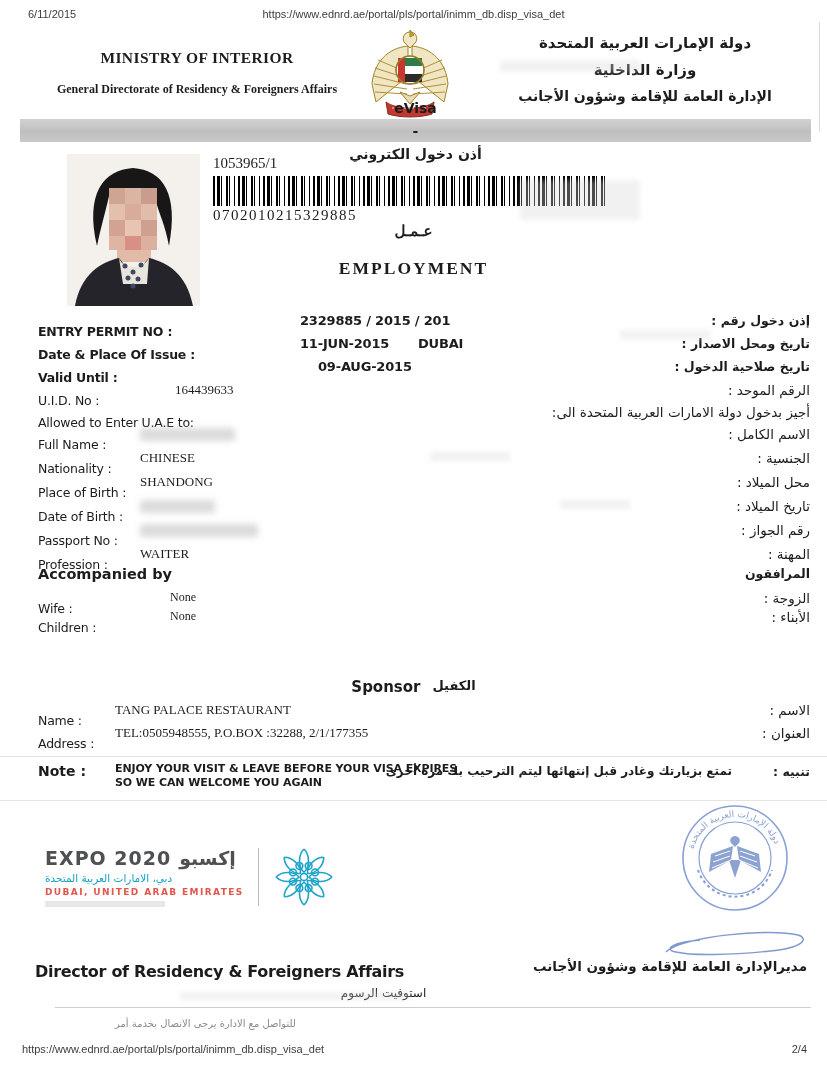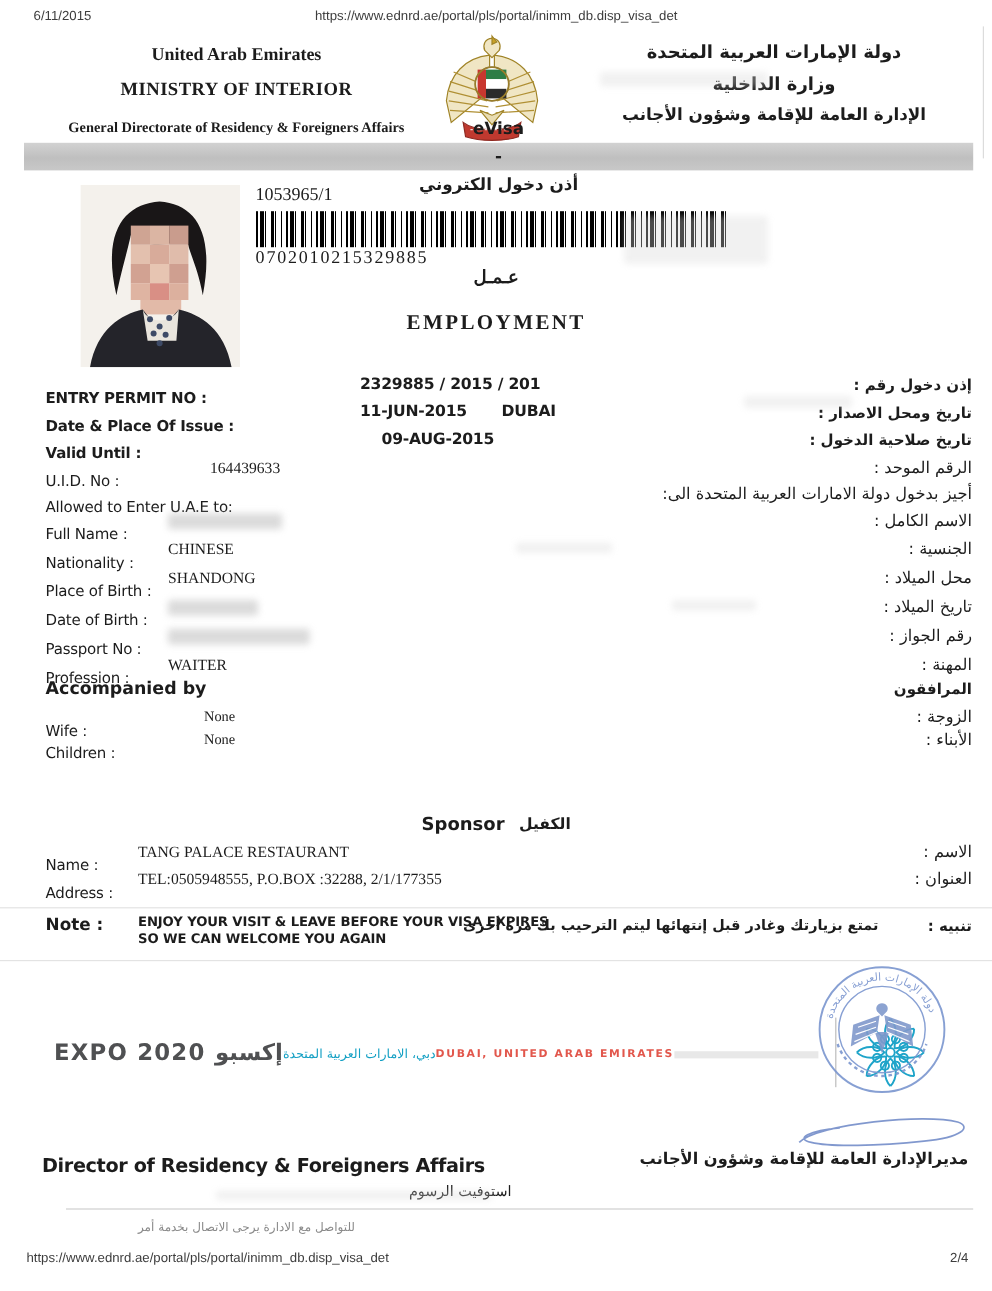--- a/index.html
+++ b/index.html
@@ -56,21 +56,21 @@
 
   
   .note-lbl { left:38px; top:763px; font-size:14px; font-weight:bold; font-family:"DejaVu Sans", sans-serif; }
   .note-en { left:115px; top:762px; width:345px; font-size:11px; font-weight:bold; font-family:"DejaVu Sans", sans-serif; line-height:1.3; letter-spacing:-.1px; }
   .note-ar { right:95px; top:764px; direction:rtl; font-size:12px; font-weight:bold; font-family:"DejaVu Sans", sans-serif; }
   .note-ar-lbl { right:17px; top:764px; direction:rtl; font-size:12.5px; font-weight:bold; font-family:"DejaVu Sans", sans-serif; }
   .rule { position:absolute; left:0; right:0; height:1px; background:#e3e3e3; }
 
   
   .expo { left:45px; top:846px; display:flex; align-items:center; gap:14px; }
-  .expo-text { display:flex; flex-direction:row;align-items:center; }
+  .expo-text { display:flex; flex-direction:column; }
   .expo-word { display:flex; gap:8px; align-items:baseline; font-family:"DejaVu Sans", sans-serif; color:#4f5052; font-size:19px; font-weight:bold; letter-spacing:1px; }
   .expo-ar2 { direction:rtl; text-align:left; color:#14a0c4; font-size:10.5px; font-family:"DejaVu Sans", sans-serif; margin-top:3px; }
   .expo-en3 { color:#e2574c; font-size:9px; font-weight:bold; letter-spacing:1.4px; font-family:"DejaVu Sans", sans-serif; margin-top:3px; }
   .expo-faint { height:6px; width:120px; background:#d9d9d9; opacity:.6; margin-top:4px; filter:blur(.6px); }
   .expo-div { width:1px; height:58px; background:#bcbcbc; }
 
   
   .stamp { left:676px; top:798px; }
   .sig { left:652px; top:922px; }
 
@@ -85,21 +85,20 @@
   .ghost { position:absolute; background:#d8d8d8; opacity:.35; filter:blur(2.5px); border-radius:2px; }
   .edge-line { position:absolute; right:7px; top:22px; width:1px; height:110px; background:#dcdcdc; }
 </style>
 </head>
 <body>
 
 <div class="abs meta meta-date">6/11/2015</div>
 <div class="abs meta meta-url">https://www.ednrd.ae/portal/pls/portal/inimm_db.disp_visa_det</div>
 
 <div class="abs hdr-en">
-  <div class="l1">United Arab Emirates</div>
   <div class="l2">MINISTRY OF INTERIOR</div>
   <div class="l3">General Directorate of Residency &amp; Foreigners Affairs</div>
 </div>
 
 <svg class="abs" style="left:362px;top:26px;" width="96" height="92" viewBox="0 0 96 92">
   <g stroke="#a08428" stroke-width="1" fill="#f0e6c4">
     <path d="M46,20 C26,22 12,36 10,58 L14,76 L46,50 Z"></path>
     <path d="M50,20 C70,22 84,36 86,58 L82,76 L50,50 Z"></path>
     <g stroke="#b09034" fill="none">
       <path d="M16,34 L44,46 M13,42 L44,52 M12,50 L44,58 M12,58 L45,63 M13,66 L45,68"></path>
@@ -232,21 +231,21 @@
   <span class="lbl">Wife :</span>
   <span class="vals" style="left:170px;font-size:12px">None</span>
   <span class="arl">الزوجة :</span>
 </div>
 <div class="row" style="top:609px">
   <span class="lbl">Children :</span>
   <span class="vals" style="left:170px;font-size:12px">None</span>
   <span class="arl">الأبناء :</span>
 </div>
 
-<div class="abs" style="left:0;right:0;top:678px;display:flex;justify-content:center;gap:12px;align-items:center">
+<div class="abs" style="left:0;right:0;top:678px;display:flex;justify-content:center;gap:12px;align-items:flex-start">
   <span class="sec-title" style="position:static;font-size:15px">Sponsor</span>
   <span style="direction:rtl;font-size:13px;font-weight:bold;font-family:'DejaVu Sans',sans-serif">الكفيل</span>
 </div>
 <div class="row" style="top:702px">
   <span class="lbl">Name :</span>
   <span class="vals" style="left:115px">TANG PALACE RESTAURANT</span>
   <span class="arl">الاسم :</span>
 </div>
 <div class="row" style="top:725px">
   <span class="lbl">Address :</span>

